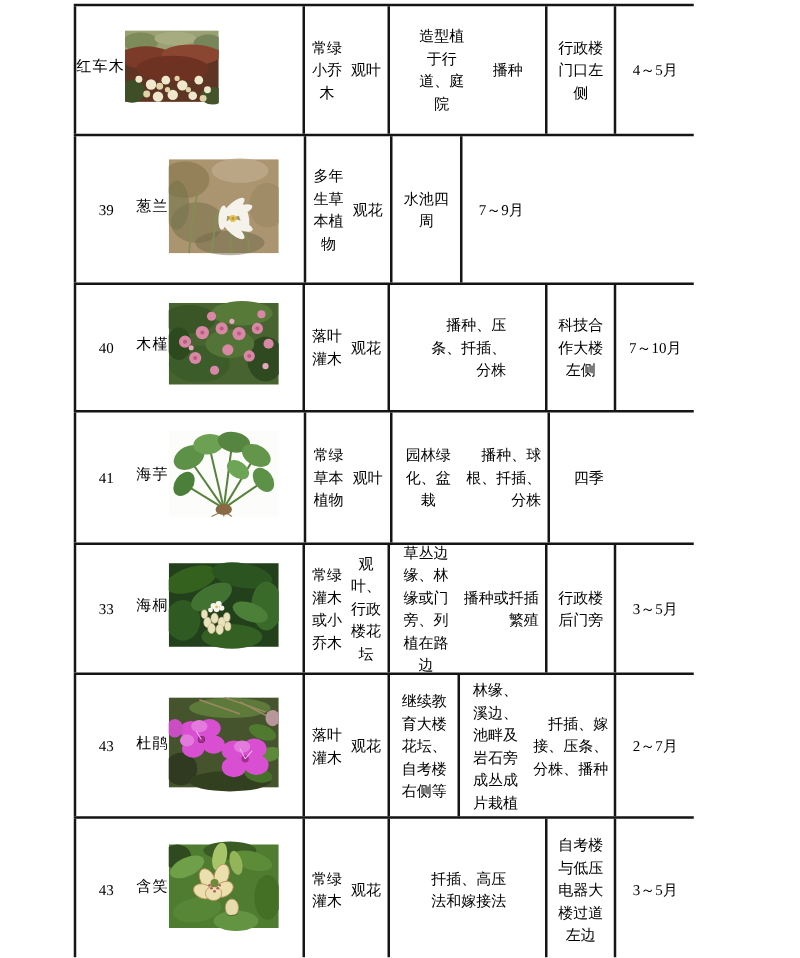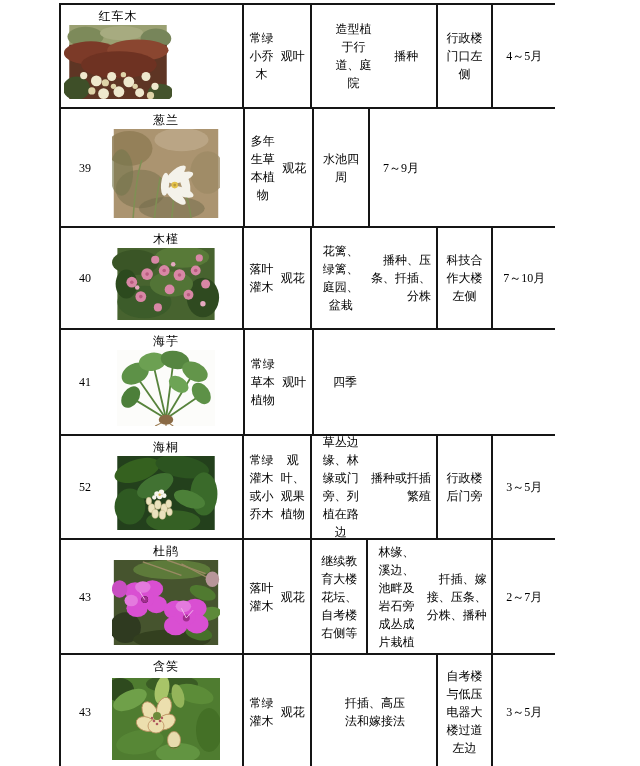--- a/index.html
+++ b/index.html
@@ -11,21 +11,21 @@
   .r1{height:104px}.r2{height:119px}.r3{height:102px}.r4{height:106px}
   .r5{height:104px}.r6{height:115px}.r7{height:113px}
   .c{box-sizing:border-box;border-right:2px solid #151515;display:flex;
      align-items:center;justify-content:space-evenly;font-size:12px;line-height:18px;}
   .c1{width:186px;border-left:2px solid #151515;justify-content:flex-start;align-items:stretch;}
   .c2{width:69px}
   .c3{width:126px}
   .c4{width:56px}
   .c5{width:62px;border-right:none;}
   .num{width:48px;display:flex;align-items:center;justify-content:center;}
-  .pblock{width:114px;display:flex;flex-direction:column;align-items:center;
+  .pblock{width:114px;display:flex;flex-direction:row;align-items:center;
           justify-content:space-between;padding:2px 0 8px;box-sizing:border-box;}
   .pname{font-size:12px;letter-spacing:1px;white-space:nowrap;}
   svg.photo{display:block;}
   .type,.view{width:27px;text-align:center;}
   .usage{width:47px;text-align:center;}
   .prop{max-width:62px;text-align:right;}
   .loc{width:38px;text-align:center;}
   .mon{text-align:left;white-space:nowrap;}
 </style>
 </head>
@@ -176,21 +176,20 @@
                 <circle cx="95" cy="62" r="3"></circle>
             </g>
           </svg>
         </div>
       </div>
       <div class="c c2">
         <div class="type">落叶灌木</div>
         <div class="view">观花</div>
       </div>
       <div class="c c3">
-        <div class="usage">花篱、绿篱、庭园、盆栽</div>
         <div class="prop">播种、压条、扦插、分株</div>
       </div>
       <div class="c c4">
         <div class="loc">科技合作大楼左侧</div>
       </div>
       <div class="c c5">
         <div class="mon">7～10月</div>
       </div>
     </div>
 
@@ -222,28 +221,32 @@
                 <path d="M54 80 L54 84"></path>
             </g>
             <ellipse cx="54" cy="77" rx="8" ry="5.5" fill="#8a6a45"></ellipse>
           </svg>
         </div>
       </div>
       <div class="c c2">
         <div class="type">常绿草本植物</div>
         <div class="view">观叶</div>
       </div>
+      <div class="c c3">
+        <div class="usage">园林绿化、盆栽</div>
+        <div class="prop">播种、球根、扦插、分株</div>
+      </div>
       <div class="c c5">
         <div class="mon">四季</div>
       </div>
     </div>
 
     <div class="row r5">
       <div class="c c1">
-        <div class="num">52</div>
+        <div class="num">33</div>
         <div class="pblock">
           <div class="pname">海桐</div>
           <svg class="photo" width="108" height="82" viewBox="0 0 108 82">
             <rect width="108" height="82" fill="#23401c"></rect>
             <ellipse cx="22" cy="16" rx="26" ry="12" transform="rotate(-18 22 16)" fill="#35611f"></ellipse>
             <ellipse cx="72" cy="12" rx="30" ry="12" transform="rotate(10 72 12)" fill="#2c5420"></ellipse>
             <ellipse cx="96" cy="42" rx="15" ry="24" fill="#3a6a2a"></ellipse>
             <ellipse cx="14" cy="56" rx="17" ry="20" fill="#2f5a22"></ellipse>
             <ellipse cx="62" cy="72" rx="30" ry="12" fill="#356024"></ellipse>
             <ellipse cx="42" cy="33" rx="22" ry="11" transform="rotate(-28 42 33)" fill="#417232"></ellipse>
@@ -264,21 +267,21 @@
                 <circle cx="47" cy="45" r="3"></circle>
               <circle cx="52" cy="44" r="2.6"></circle>
                 <circle cx="41" cy="46" r="2.4"></circle>
             </g>
             <circle cx="47" cy="43" r="1.4" fill="#e0c25c"></circle>
           </svg>
         </div>
       </div>
       <div class="c c2">
         <div class="type">常绿灌木或小乔木</div>
-        <div class="view">观叶、观果植物</div>
+        <div class="view">观叶、行政楼花坛</div>
       </div>
       <div class="c c3">
         <div class="usage">草丛边缘、林缘或门旁、列植在路边</div>
         <div class="prop">播种或扦插繁殖</div>
       </div>
       <div class="c c4">
         <div class="loc">行政楼后门旁</div>
       </div>
       <div class="c c5">
         <div class="mon">3～5月</div>

